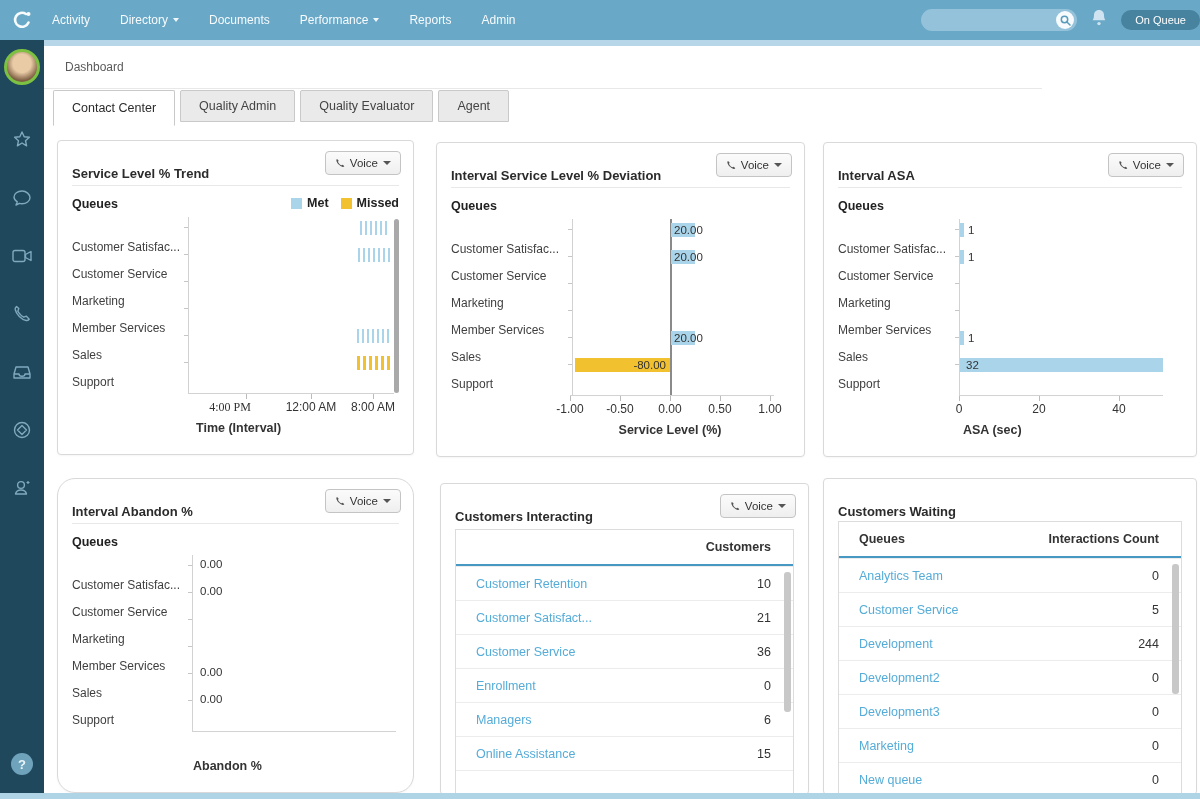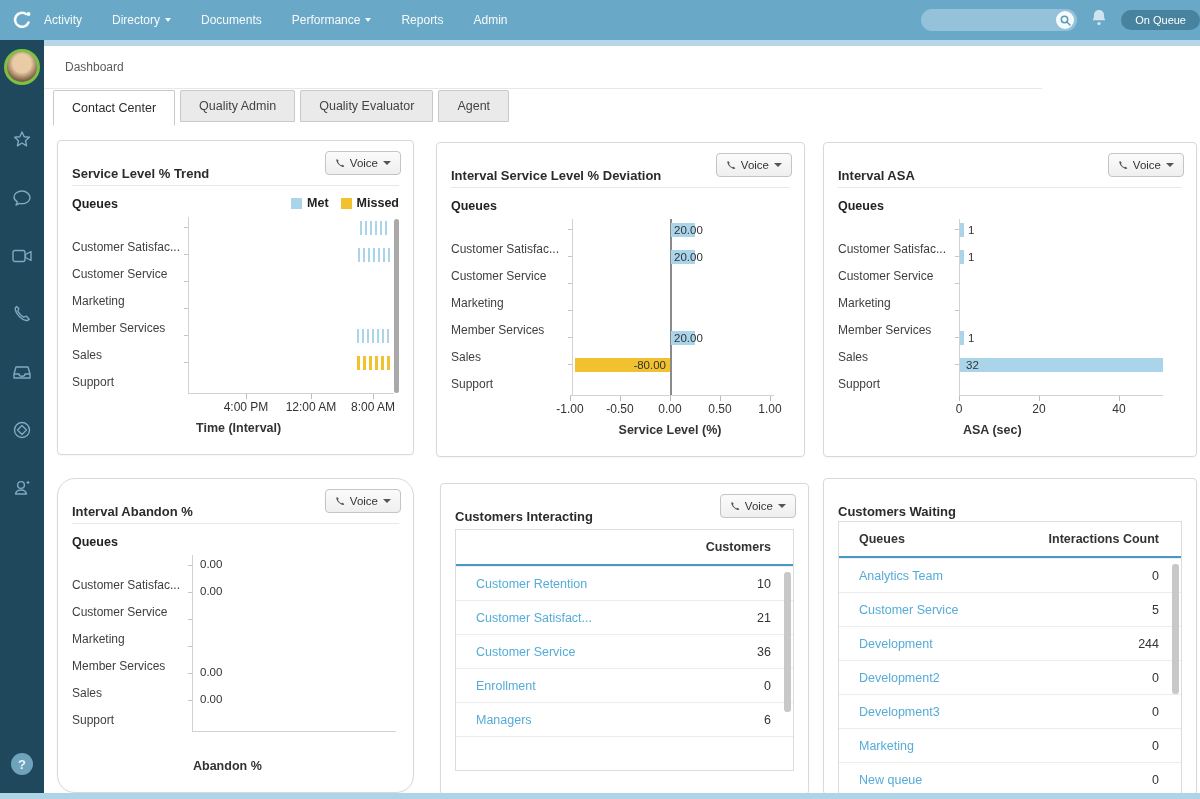--- a/index.html
+++ b/index.html
@@ -4,21 +4,21 @@
 <style>
   html,body{margin:0;padding:0;}
   body{
     width:1200px;height:799px;position:relative;overflow:hidden;
     font-family:"Liberation Sans", sans-serif;background:#FFFFFF;color:#333;
     -webkit-font-smoothing:antialiased;
   }
   
   .topnav{position:absolute;left:0;top:0;width:1200px;height:40px;background:#69A8C7;display:flex;align-items:center;}
   .logo{width:44px;height:40px;display:flex;align-items:center;justify-content:center;}
-  .nav-items{display:flex;align-items:center;gap:30px;}
+  .nav-items{display:flex;align-items:center;gap:30px;margin-left:8px;}
   .nav-item{color:rgba(255,255,255,.95);font-size:12px;display:flex;align-items:center;gap:5px;cursor:pointer;white-space:nowrap;}
   .nav-caret{width:0;height:0;border-left:3.5px solid transparent;border-right:3.5px solid transparent;border-top:4px solid rgba(255,255,255,.9);}
   .nav-right{margin-left:auto;display:flex;align-items:center;gap:14px;padding-right:0;}
   .searchbox{width:156px;height:22px;background:#93C2DA;border:none;border-radius:11px;position:relative;}
   .search-circle{position:absolute;right:3px;top:2px;width:18px;height:18px;background:#F7FBFD;border-radius:50%;display:flex;align-items:center;justify-content:center;}
   .onqueue{height:20px;background:#47829E;border-radius:10px;color:#fff;font-size:11px;display:flex;align-items:center;padding:0 14px;white-space:nowrap;}
   .strip-under-nav{position:absolute;left:44px;top:40px;width:1156px;height:6px;background:#B7D7E8;}
   .bottom-strip{position:absolute;left:0;top:793px;width:1200px;height:6px;background:#AFD4E6;}
   
   .sidebar{position:absolute;left:0;top:40px;width:44px;height:753px;background:#20485C;display:flex;flex-direction:column;align-items:center;}
@@ -227,21 +227,21 @@
     <div class="ytick-strip" style="left:112px;top:30px;height:139px;"></div>
     <div class="bar hatch-blue" style="left:288px;width:30px;top:24px;"></div>
     <div class="bar hatch-blue" style="left:286px;width:32px;top:51px;"></div>
     <div class="bar hatch-blue" style="left:285px;width:34px;top:132px;"></div>
     <div class="bar hatch-gold" style="left:285px;width:34px;top:159px;"></div>
     <div class="scroll-thumb" style="right:0;top:22px;width:5px;height:174px;"></div>
     <div class="hline" style="left:116px;width:206px;top:196px;"></div>
     <span class="xtick-dash" style="left:174px;"></span>
     <span class="xtick-dash" style="left:239px;"></span>
     <span class="xtick-dash" style="left:301px;"></span>
-    <span class="xtick-label" style="left:174px;">4:00 PM</span>
+    <span class="xtick-label" style="left:158px;font-family:Liberation Serif, serif;">4:00 PM</span>
     <span class="xtick-label" style="left:239px;">12:00 AM</span>
     <span class="xtick-label" style="left:301px;">8:00 AM</span>
     <span class="x-axis-label" style="left:124px;">Time (Interval)</span>
   </div>
 </section>
 
 <section class="card" style="left:436px;top:142px;width:367px;height:313px;">
   <h2 class="card-title">Interval Service Level % Deviation</h2>
   <button class="voice-btn">
     <svg width="10" height="10" viewBox="0 0 10 10">
@@ -381,20 +381,24 @@
       </div>
     <div class="tbl-row">
         <span class="q">Enrollment</span>
         <span class="v">0</span>
       </div>
     <div class="tbl-row">
         <span class="q">Managers</span>
         <span class="v">6</span>
       </div>
     <div class="tbl-row">
+        <span class="q">Online Assistance</span>
+        <span class="v">15</span>
+      </div>
+    <div class="tbl-row">
         <span class="q"></span>
         <span class="v"></span>
       </div>
     <div class="scroll-thumb" style="top:42px;height:140px;"></div>
   </div>
 </section>
 
 <section class="card" style="left:823px;top:478px;width:372px;height:315px;">
   <h2 class="card-title">Customers Waiting</h2>
   <div class="tbl" style="top:42px;">

